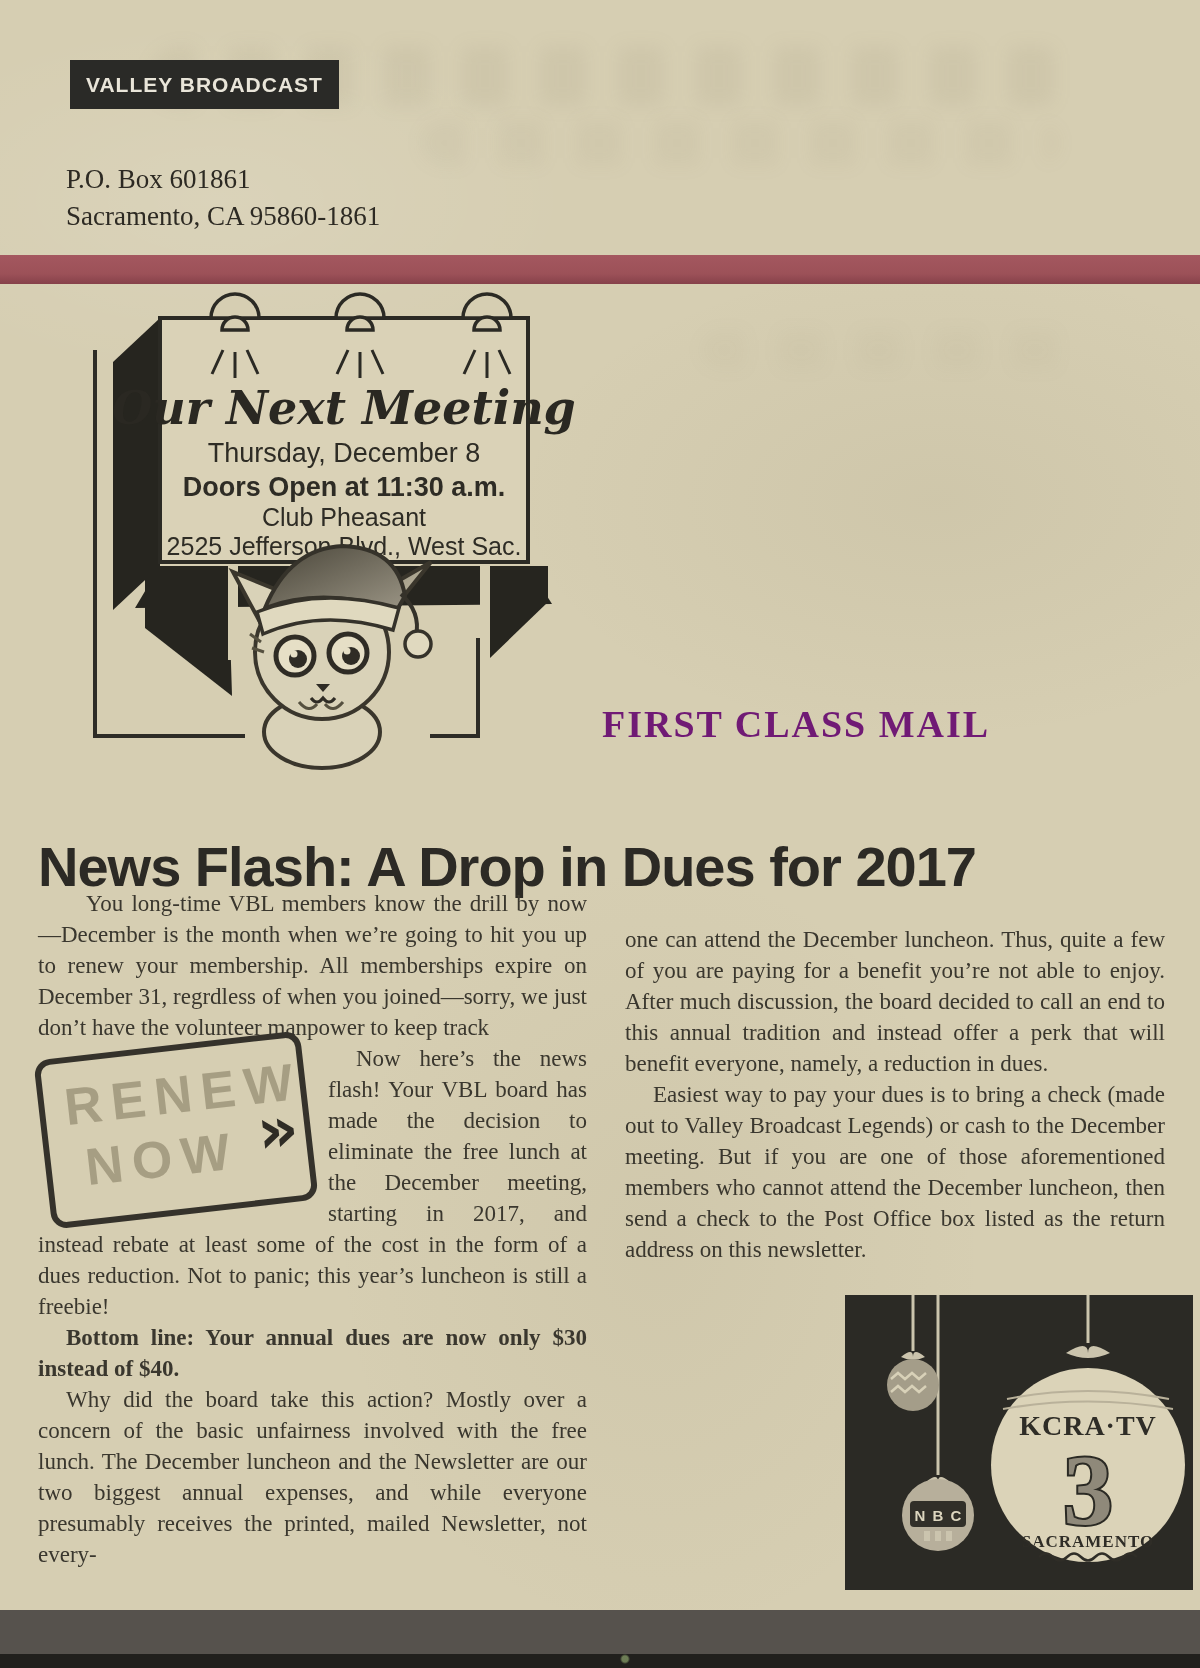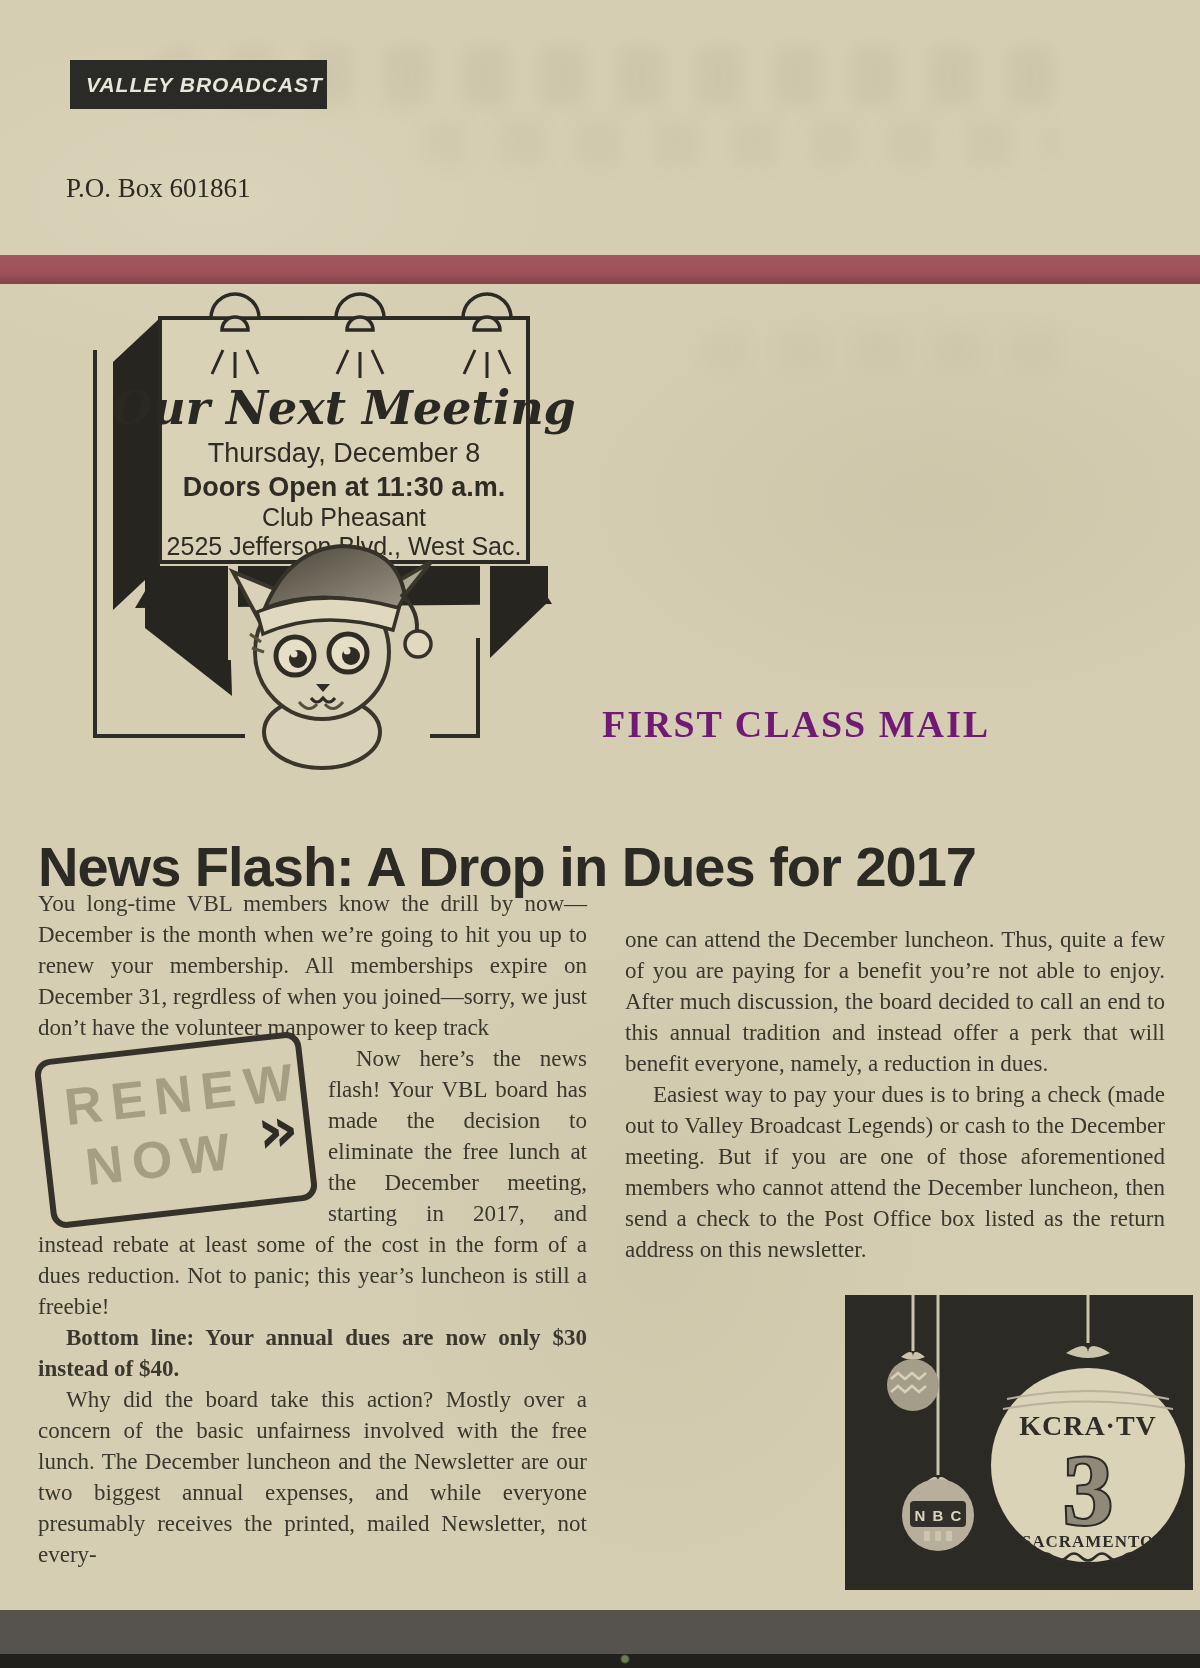--- a/index.html
+++ b/index.html
@@ -13,44 +13,44 @@
       radial-gradient(ellipse 400px 200px at 90% 90%, rgba(255,255,255,0.06), transparent 60%);
   }
   .ghost{position:absolute;filter:blur(9px);opacity:.5;border-radius:40px;
          background:repeating-linear-gradient(90deg, rgba(130,122,96,.18) 0 46px, rgba(130,122,96,0) 46px 78px);}
   .ghost.g1{left:150px;top:46px;width:920px;height:60px;}
   .ghost.g2{left:420px;top:120px;width:640px;height:46px;opacity:.35;}
   .ghost.g3{left:700px;top:330px;width:380px;height:40px;opacity:.25;}
 
   
   .logo-box{position:absolute;left:70px;top:60px;background:#2a2a27;color:#e9e5d9;
-            padding:14px 4px 13px 16px;line-height:1.05;font-style:italic;}
+            padding:14px 16px 13px 16px;line-height:1.05;}
   .logo-l1{font-family:"Liberation Sans",sans-serif;font-weight:bold;font-size:21px;letter-spacing:1px;display:block;}
   .logo-l2{font-family:"Liberation Sans",sans-serif;font-weight:bold;font-size:42px;letter-spacing:2px;display:block;margin-top:3px;}
-  .address{position:absolute;left:66px;top:170px;font-size:27px;line-height:37px;color:#2d2a23;}
+  .address{position:absolute;left:66px;top:161px;font-size:27px;line-height:37px;color:#2d2a23;}
 
   .accent-bar{position:absolute;left:0;top:255px;width:1200px;height:29px;
               background:linear-gradient(#a4575f,#9c5158 65%,#86414a);}
 
   
   .bb-sans{font-family:"Liberation Sans",sans-serif;fill:#2e2c25;}
   .bb-script{font-family:"DejaVu Serif",serif;font-style:italic;font-weight:bold;fill:#2a2822;}
 
   .first-class{position:absolute;left:602px;top:702px;font-family:"Liberation Serif",serif;
                font-weight:700;font-size:38px;letter-spacing:2px;color:#701a75;}
 
   .headline{position:absolute;left:38px;top:834px;font-family:"Liberation Sans",sans-serif;
             font-weight:bold;font-size:56px;letter-spacing:-1px;color:#2c2a25;}
 
   .article{position:absolute;left:38px;top:888px;width:1127px;display:flex;gap:38px;
            font-size:23px;line-height:31px;color:#3a372e;text-align:justify;}
   .col-left{width:549px;}
   .col-right{width:540px;margin-top:36px;}
   .article p{margin:0;}
-  .indent{text-indent:28px;display:inline;}
+  .indent{text-indent:28px;display:inline;margin-left:48px;}
   p.ipara{text-indent:28px;}
   .boldpara{font-weight:bold;}
 
   
   .stamp-float{float:left;display:block;position:relative;width:268px;height:170px;
                margin:2px 18px 14px 4px;transform:rotate(-6.5deg);
                border:6px solid #35322b;border-radius:16px;box-sizing:border-box;}
   .stamp-w{display:block;font-family:"Liberation Sans",sans-serif;font-weight:bold;
            font-size:52px;letter-spacing:9px;color:rgba(128,119,92,0.55);line-height:60px;}
   .stamp-w.w1{margin:14px 0 0 20px;}
@@ -72,20 +72,21 @@
   <div class="paper"></div>
   <div class="ghost g1"></div>
   <div class="ghost g2"></div>
   <div class="ghost g3"></div>
 
   <div class="logo-box">
     <span class="logo-l1">VALLEY BROADCAST</span>
   </div>
   <div class="address">
     <div>P.O. Box 601861</div>
+    <div>Sacramento, CA 95860-1861</div>
   </div>
 
   <div class="accent-bar"></div>
 
   <svg style="position:absolute;left:85px;top:290px;" width="490" height="488" viewBox="0 0 490 488">
 
     <path d="M10,60 L10,446 L160,446 M345,446 L393,446 L393,348" fill="none" stroke="#2e2c26" stroke-width="4"></path>
 
     <polygon points="75,28 28,72 28,320 75,276" fill="#26251f"></polygon>
     <polygon points="75,276 443,276 467,314 50,318" fill="#26251f"></polygon>

